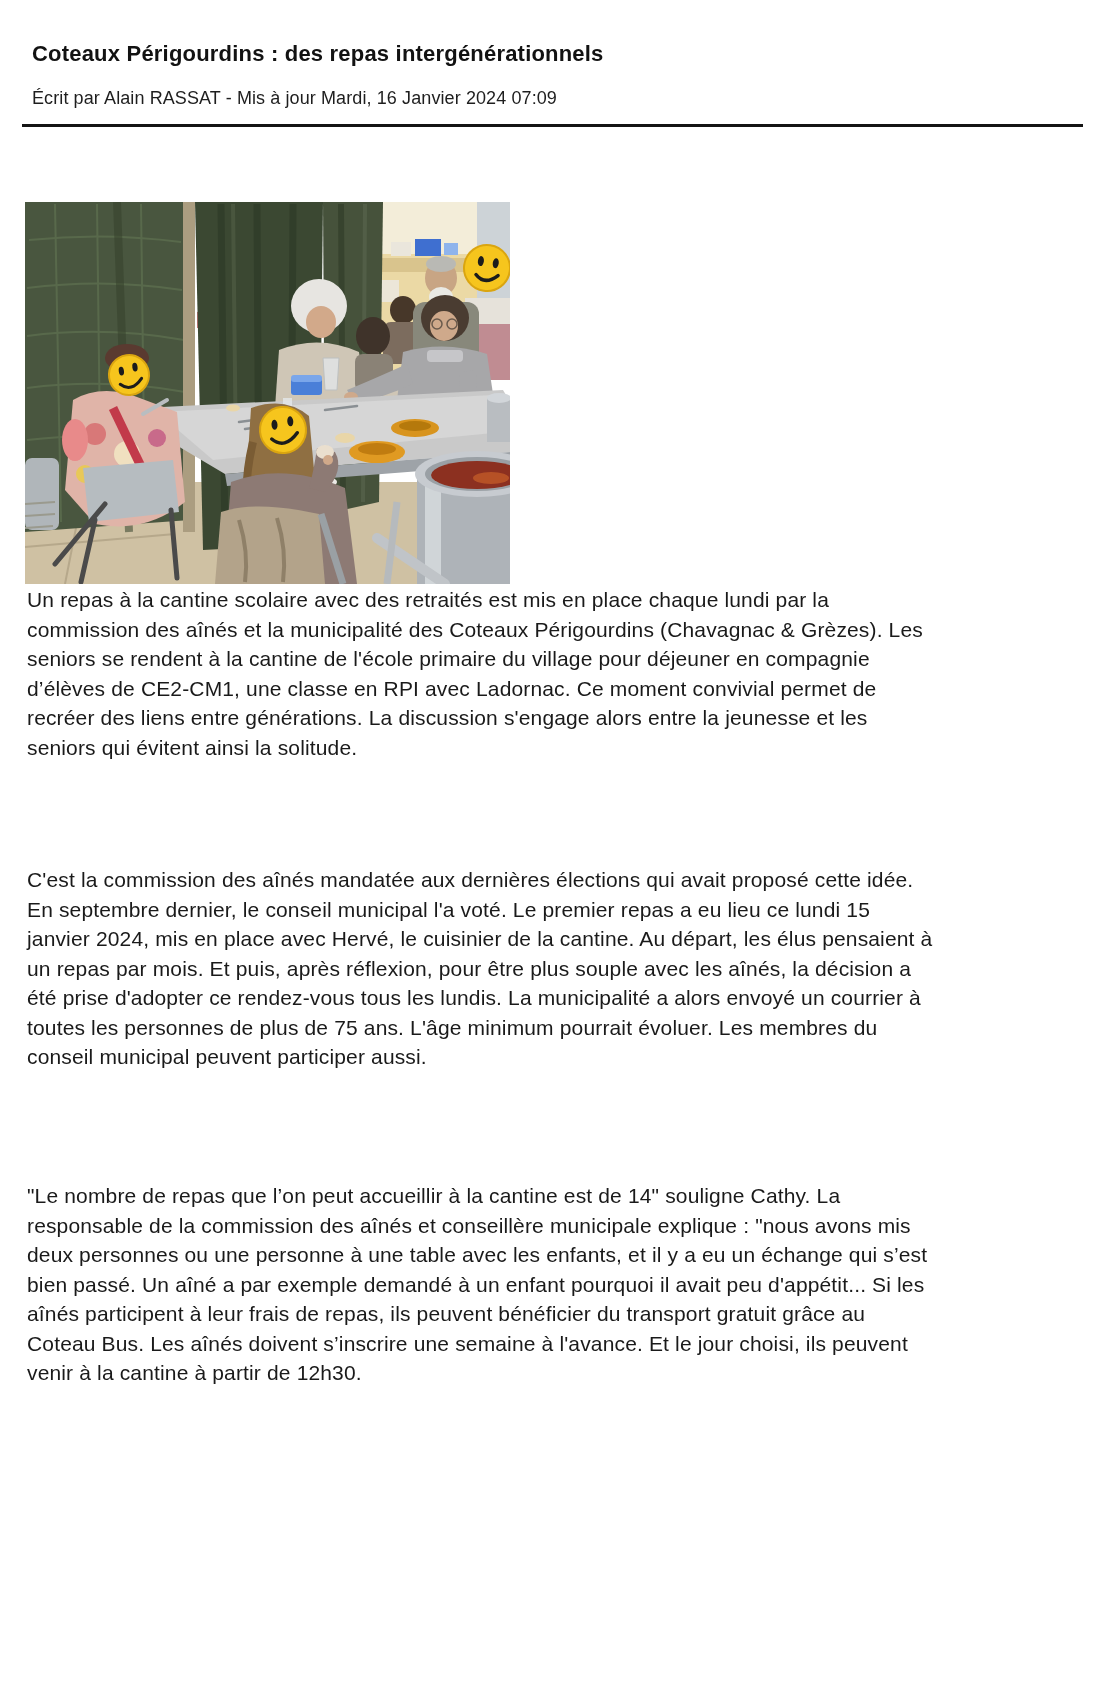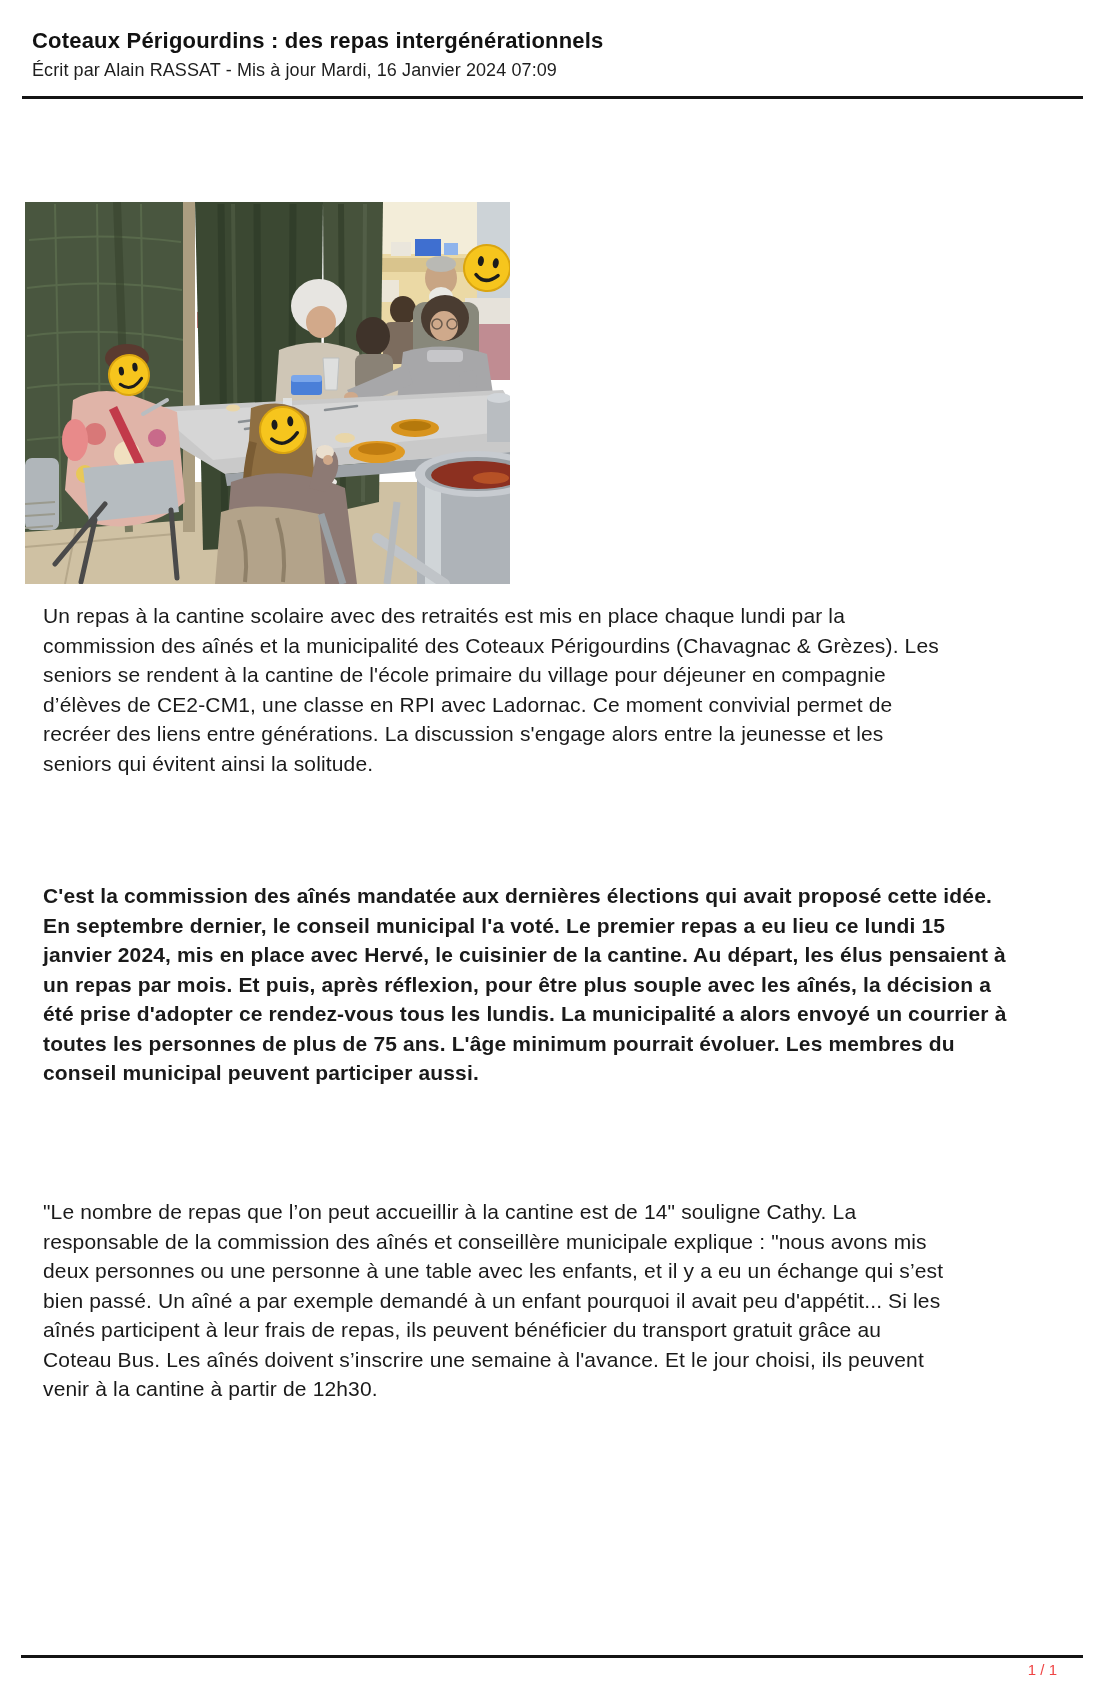--- a/index.html
+++ b/index.html
@@ -3,49 +3,49 @@
 <meta charset="utf-8">
 <style>
   html,body{margin:0;padding:0;background:#ffffff;}
   body{
     position:relative;
     width:1104px;height:1682px;
     font-family:"Liberation Sans", sans-serif;
     color:#151515;
     overflow:hidden;
   }
-  .abs{position:absolute;}
+  .abs{position:absolute;margin-top:28px;}
   #page-title{
     left:32px;top:13px;
     font-size:22px;font-weight:bold;color:#121212;
     letter-spacing:0.2px;
     white-space:nowrap;
   }
   #byline{
     left:32px;top:60px;
     font-size:18px;color:#1e1e1e;
     letter-spacing:0.1px;
     white-space:nowrap;
     text-align:right;
   }
   .rule{background:#141414;height:3px;}
   #rule-header{left:22px;top:96px;width:1061px;}
   #photo-figure{
     left:25px;top:202px;width:485px;height:382px;
     margin:0;padding:0;line-height:0;
   }
   .para{
-    left:27px;width:1062px;margin:16px;
+    left:27px;width:1062px;margin:0;
     font-size:21px;line-height:29.5px;
     letter-spacing:0.15px;
     color:#1a1a1a;
     white-space:pre-line;
   }
   #para-1{top:585px;}
-  #para-2{top:865px;font-weight:bold;}
+  #para-2{top:865px;}
   #para-3{top:1181px;}
   #rule-footer{left:21px;top:1655px;width:1062px;}
   #page-indicator{
     left:21px;top:1661px;width:1036px;
     text-align:right;font-size:15px;color:#ef4444;
   }
 </style>
 </head>
 <body>
 

